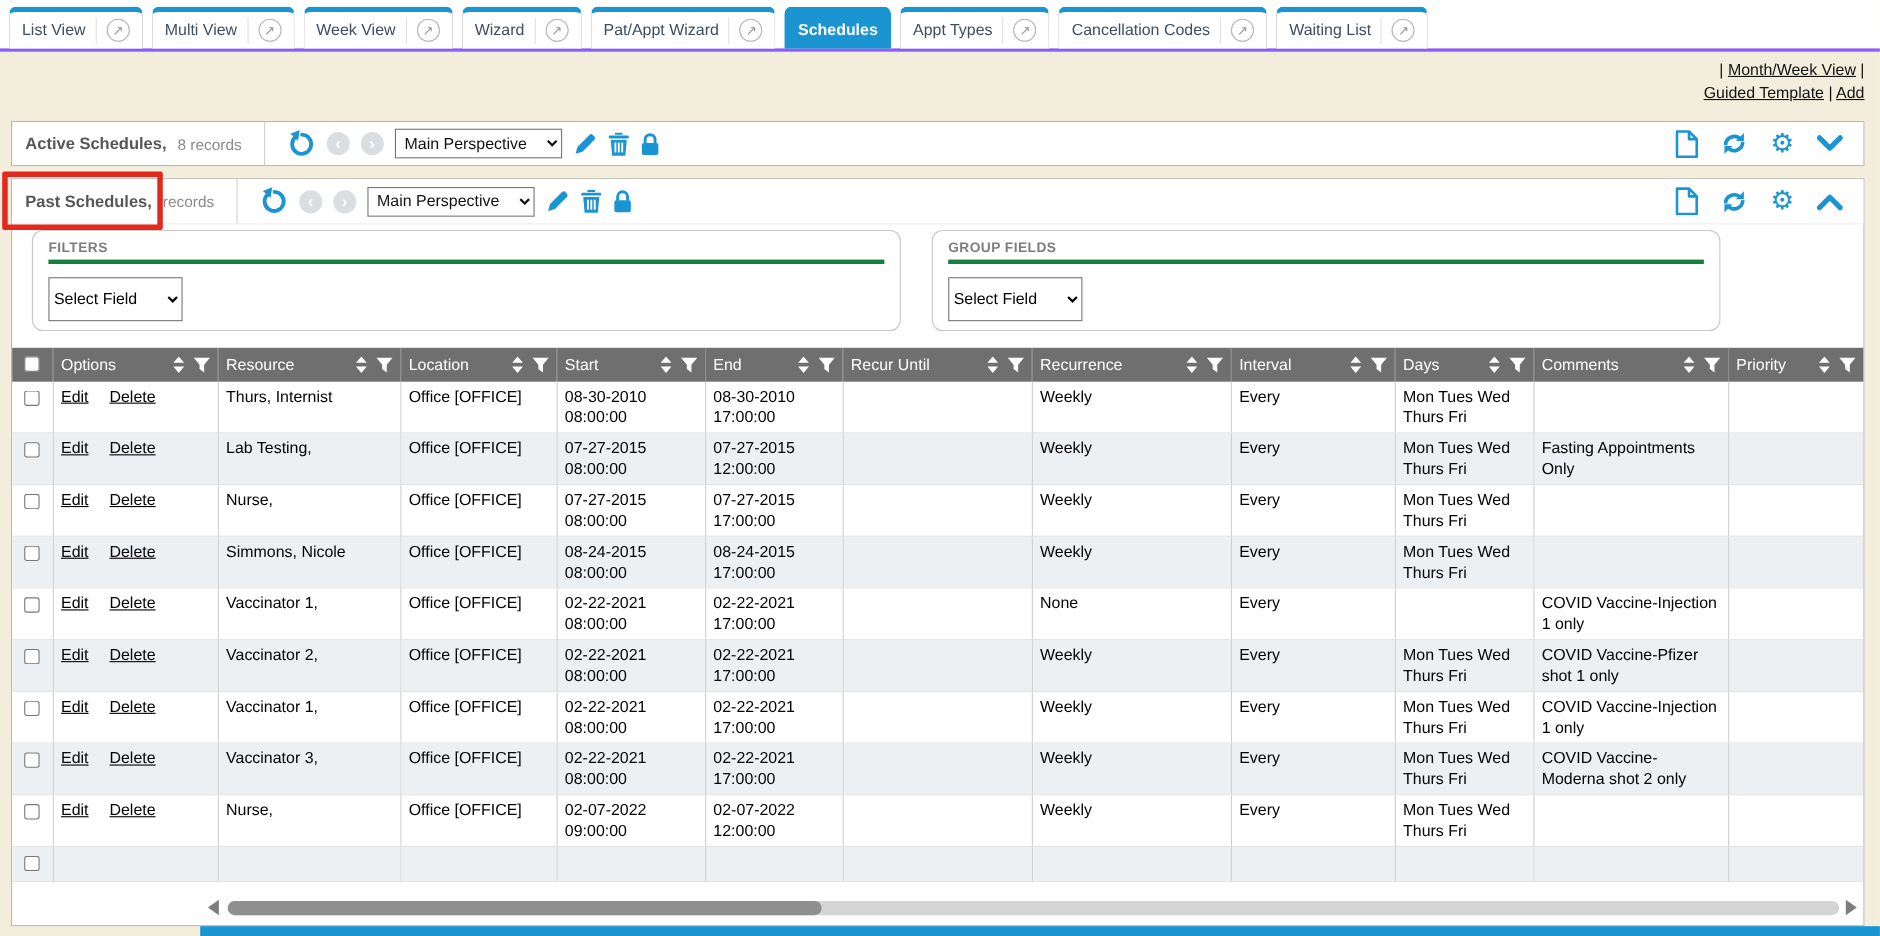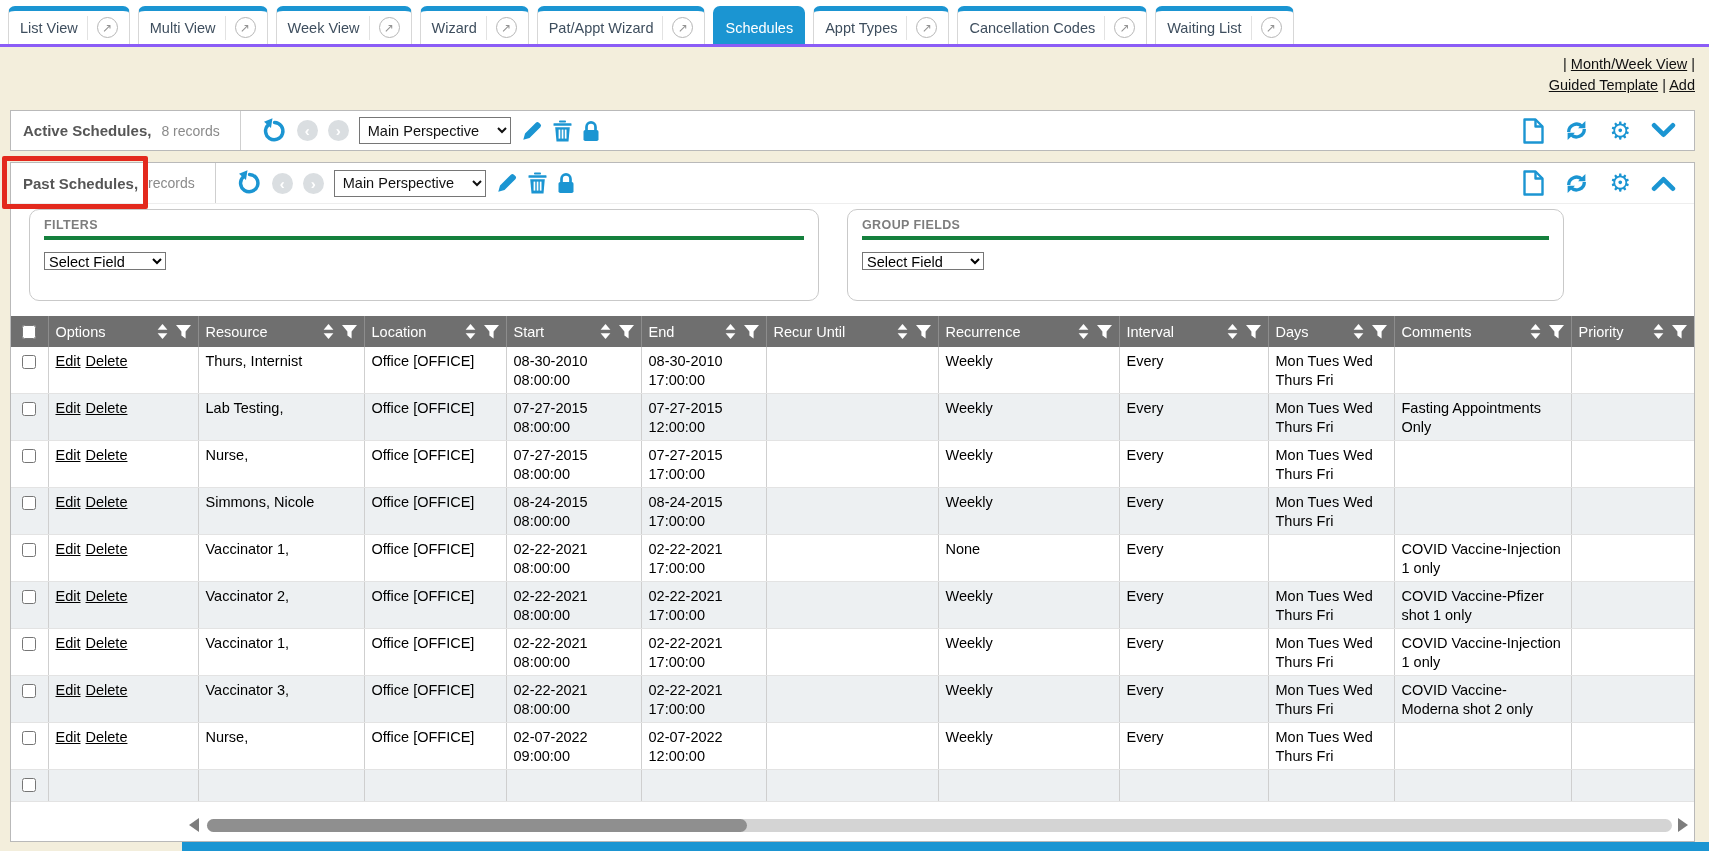--- a/index.html
+++ b/index.html
@@ -19,21 +19,21 @@
     display:flex; align-items:flex-end; padding-left:8px;
   }
   .tabs { display:flex; align-items:flex-end; gap:8px; }
   .tab {
     display:flex; align-items:center; gap:9px;
     height:38px; padding:0 11px;
     background:#fff; border:1px solid #d7d7d7; border-bottom:none;
     border-top:5px solid #1b95d2; border-radius:7px 7px 0 0;
     color:#3e4e5e; font-size:14.5px; cursor:default; white-space:nowrap;
   }
-  .tab.active { background:#1b95d2; border-color:#1b95d2; color:#fff; font-weight:normal; }
+  .tab.active { background:#1b95d2; border-color:#1b95d2; color:#fff; font-weight:bold; }
   .tab-sep { width:1px; height:24px; background:#e2e2e2; }
   .tab-ext {
     width:21px; height:21px; border:1px solid #b6b6b6; border-radius:50%;
     color:#949494; font-size:12px; display:flex; align-items:center; justify-content:center;
   }
 
   
   .quick-links { position:absolute; top:54px; right:14px; text-align:right; font-size:14.5px; line-height:21px; color:#111; }
   .quick-links a { color:#111; text-decoration:underline; cursor:pointer; }
 
@@ -69,21 +69,21 @@
   }
   #past-bar { border:none; border-bottom:1px solid #eee; }
 
   .panel { position:absolute; top:46px; height:92px; background:#fff; border:1px solid #c9c9c9; border-radius:10px; }
   #filters-panel { left:18px; width:790px; }
   #group-panel  { left:836px; width:717px; }
   .panel-title {
     margin:8px 14px 0 14px; padding-bottom:4px; border-bottom:4px solid #15803d;
     color:#7d7d7d; font-size:12.5px; font-weight:bold; letter-spacing:.4px;
   }
-  .panel select { margin:12px 0 0 14px; height:18px; min-width:122px; font-size:14.5px; font-family:inherit; border:1px solid #767676; background:#fff; }
+  .panel select { margin:12px 0 0 14px; height:40px; min-width:122px; font-size:14.5px; font-family:inherit; border:1px solid #767676; background:#fff; }
 
   
   #table-wrap { position:absolute; top:153px; left:0px; width:1683px; overflow:hidden; }
   table { border-collapse:collapse; table-layout:fixed; width:1683px; }
   thead th {
     background:#6f6f6f; color:#fff; font-weight:normal; font-size:14.5px;
     height:31px; padding:0 7px; border-right:1px solid #8d8d8d; text-align:left; cursor:pointer;
   }
   .hwrap { display:flex; align-items:center; justify-content:space-between; }
   .hicons { display:flex; align-items:center; gap:8px; flex:none; }
@@ -92,21 +92,21 @@
     font-size:14.5px; color:#000; padding:5px 7px 3px 7px; vertical-align:top;
     border-right:1px solid #cfcfcf; border-bottom:1px solid #e3e3e3; line-height:19px;
     overflow:hidden;
   }
   tbody tr { height:46px; background:#fff; }
   tbody tr.alt { background:#edf0f2; }
   tbody tr.empty-row { height:32px; }
   td.cb, th.cb-th { text-align:center; }
   td.cb input, th.cb-th input { margin-top:3px; width:14px; height:14px; }
   td.opts a { color:#000; text-decoration:underline; cursor:pointer; }
-  td.opts a + a { margin-left:1px; }
+  td.opts a + a { margin-left:15px; }
 
   
   .scroll-row { position:absolute; top:652px; left:0; width:1683px; height:20px; display:flex; align-items:center; }
   .scroll-arrow-left  { margin-left:178px; width:0; height:0; border-top:7px solid transparent; border-bottom:7px solid transparent; border-right:10px solid #7d7d7d; cursor:pointer; }
   .scroll-arrow-right { margin-left:6px; margin-right:6px; width:0; height:0; border-top:7px solid transparent; border-bottom:7px solid transparent; border-left:10px solid #7d7d7d; cursor:pointer; }
   .scroll-track { flex:1; margin-left:8px; height:13px; background:#d4d4d4; border-radius:7px; position:relative; cursor:pointer; }
   .scroll-thumb { position:absolute; left:0; top:0; width:540px; height:13px; background:#8f8f8f; border-radius:7px; cursor:grab; }
 
   .bottom-strip { position:absolute; left:182px; top:842px; width:1527px; height:9px; background:#1b95d2; }
 

